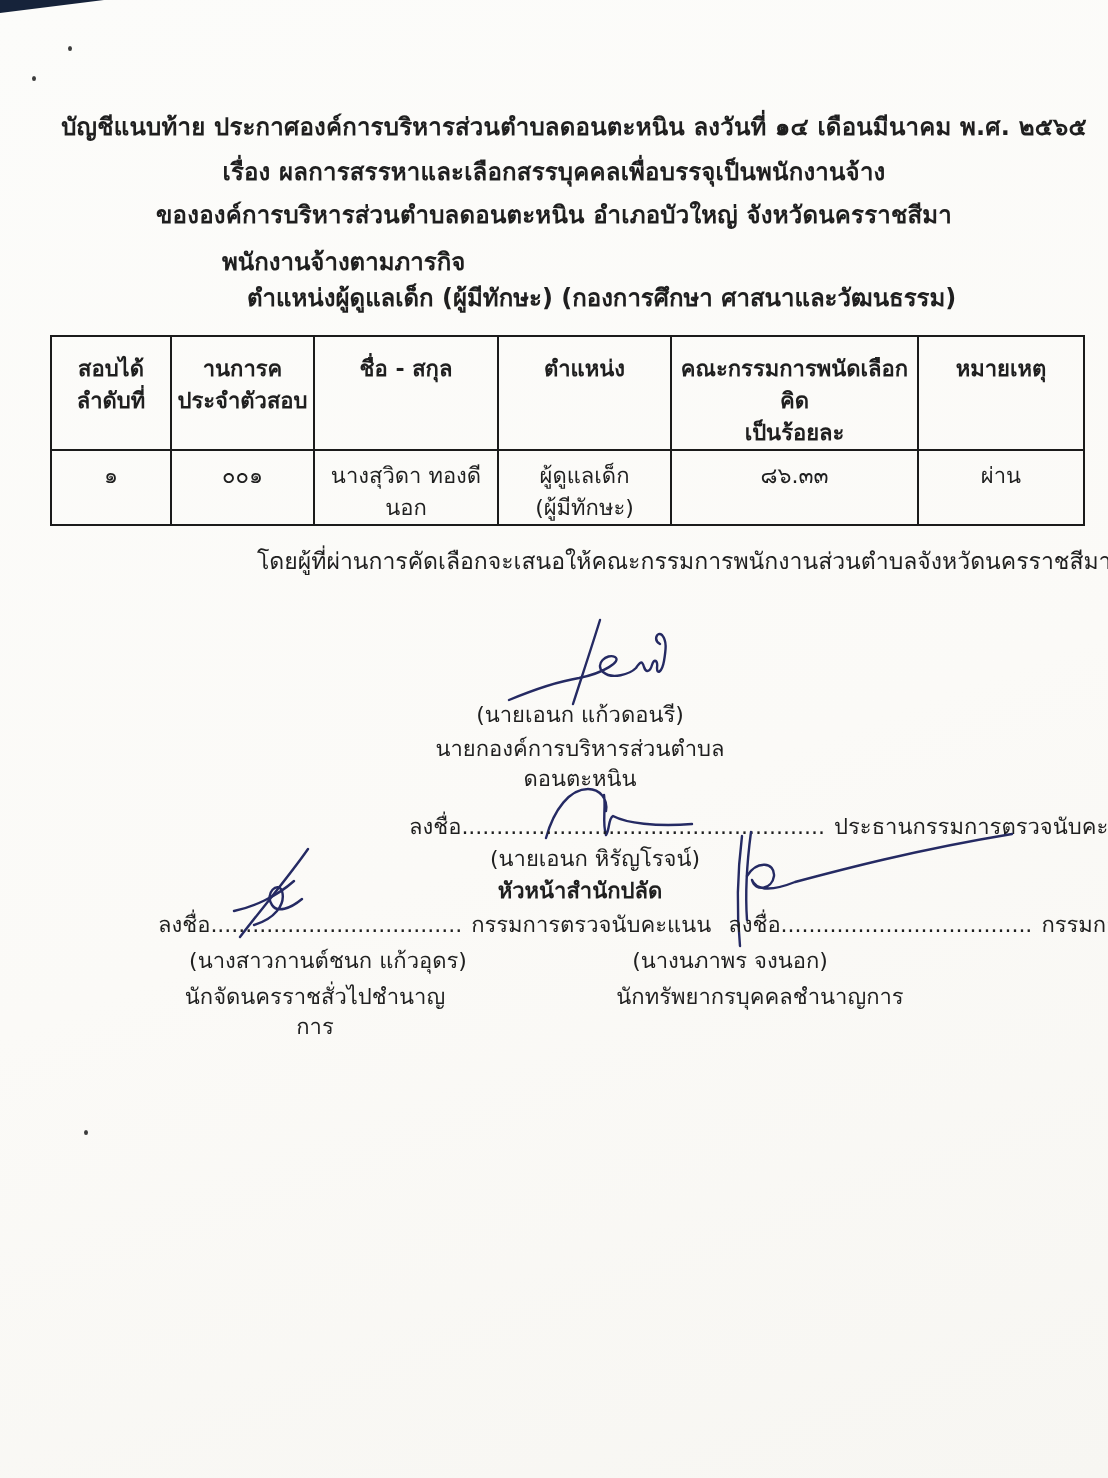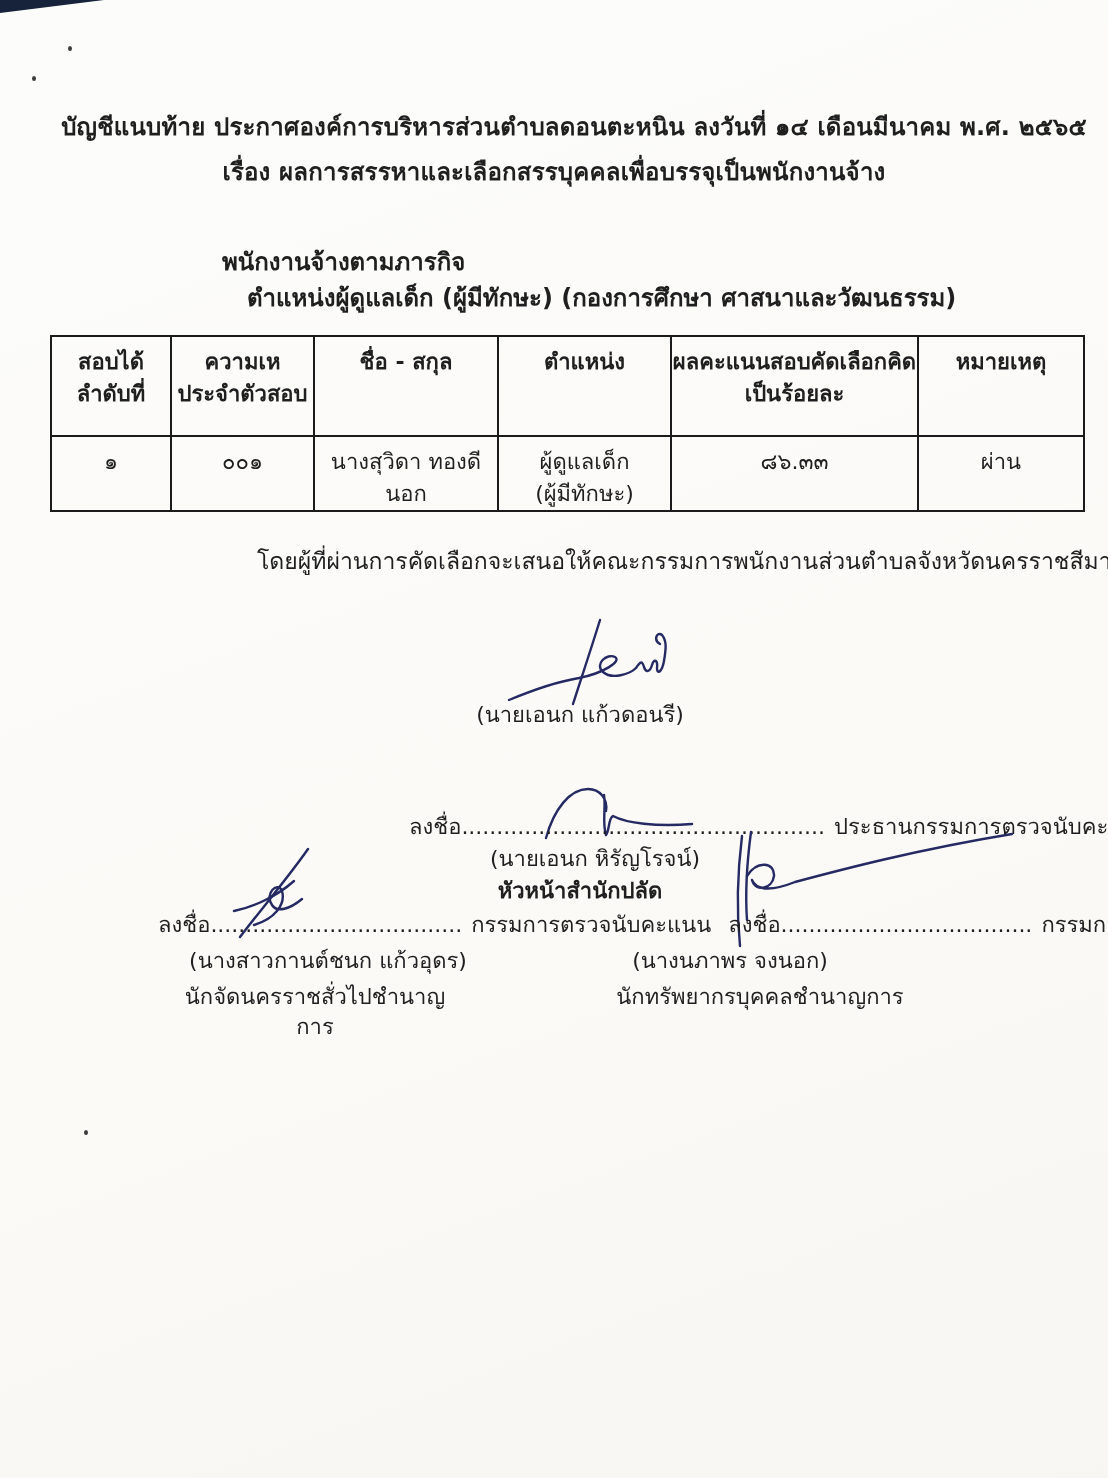--- a/index.html
+++ b/index.html
@@ -15,21 +15,21 @@
   .abs{position:absolute;}
   .nowrap{white-space:nowrap;}
   .center{text-align:center;}
   
   .hline{left:0;width:1108px;text-align:center;font-size:24px;font-weight:600;line-height:34px;letter-spacing:.2px;}
   .section-title{font-size:24px;font-weight:700;text-underline-offset:5px;text-decoration-thickness:2px;}
   .section-subtitle{font-size:24px;font-weight:600;}
   
   table.results{border-collapse:collapse;table-layout:fixed;}
   table.results td{border:2px solid #1b1b1b;vertical-align:top;text-align:center;font-size:22px;font-weight:500;line-height:32px;padding:0;}
-  table.results .hd{padding-top:9px;font-weight:600;}
+  table.results .hd{padding-top:16px;font-weight:600;}
   table.results .bd{padding-top:9px;}
   
   .para{font-size:23px;font-weight:500;line-height:32px;}
   .sigtext{font-size:22px;font-weight:500;line-height:30px;}
   .dots{letter-spacing:0px;font-weight:400;}
   
   svg.sig{overflow:visible;}
   svg.sig path{fill:none;stroke:#252a63;stroke-width:2.4;stroke-linecap:round;stroke-linejoin:round;}
   
   .corner-wedge{left:0;top:0;width:104px;height:13px;background:#16233a;clip-path:polygon(0 0,100% 0,0 100%);}
@@ -40,47 +40,48 @@
 
 <div id="page">
 
   <div class="abs corner-wedge"></div>
   <div class="abs speck" style="left:68px;top:46px;"></div>
   <div class="abs speck" style="left:32px;top:76px;"></div>
   <div class="abs speck" style="left:84px;top:1130px;"></div>
 
   <div class="abs hline" style="top:110px;padding-left:20px;">บัญชีแนบท้าย ประกาศองค์การบริหารส่วนตำบลดอนตะหนิน ลงวันที่ ๑๔ เดือนมีนาคม พ.ศ. ๒๕๖๕</div>
   <div class="abs hline" style="top:155px;">เรื่อง ผลการสรรหาและเลือกสรรบุคคลเพื่อบรรจุเป็นพนักงานจ้าง</div>
+  <div class="abs hline" style="top:198px;">ขององค์การบริหารส่วนตำบลดอนตะหนิน อำเภอบัวใหญ่ จังหวัดนครราชสีมา</div>
 
   <div class="abs section-title nowrap" style="left:222px;top:242px;">พนักงานจ้างตามภารกิจ</div>
   <div class="abs section-subtitle nowrap" style="left:247px;top:278px;">ตำแหน่งผู้ดูแลเด็ก (ผู้มีทักษะ) (กองการศึกษา ศาสนาและวัฒนธรรม)</div>
 
   <table class="results abs" style="left:50px;top:335px;">
     <colgroup>
       <col style="width:120px">
         <col style="width:143px">
         <col style="width:184px">
       <col style="width:173px">
         <col style="width:247px">
         <col style="width:166px">
     </colgroup>
     <tbody>
         <tr style="height:100px;">
       <td class="hd">
         <div>สอบได้</div>
         <div>ลำดับที่</div>
       </td>
       <td class="hd">
-        <div>ความเห</div>
+        <div>านการค</div>
         <div>ประจำตัวสอบ</div>
       </td>
       <td class="hd">ชื่อ - สกุล</td>
       <td class="hd">ตำแหน่ง</td>
       <td class="hd">
-        <div>ผลคะแนนสอบคัดเลือกคิด</div>
+        <div>คณะกรรมการพนัดเลือกคิด</div>
         <div>เป็นร้อยละ</div>
       </td>
       <td class="hd">หมายเหตุ</td>
     </tr>
     <tr style="height:66px;">
       <td class="bd">๑</td>
       <td class="bd">๐๐๑</td>
       <td class="bd">นางสุวิดา ทองดีนอก</td>
       <td class="bd">
         <div>ผู้ดูแลเด็ก</div>
@@ -94,20 +95,21 @@
 
   <div class="abs para nowrap" style="left:257px;top:545px;">
     <span>โดยผู้ที่ผ่านการคัดเลือกจะเสนอให้คณะกรรมการพนักงานส่วนตำบลจังหวัดนครราชสีมา</span>
   </div>
 
   <svg class="sig abs" style="left:503px;top:620px;" width="175" height="88" viewBox="0 0 175 88">
     <path d="M6,80 C30,70 52,62 76,58 C101,53 119,41 112,37 C104,33 91,44 100,52 C109,60 127,54 133,48 C137,42 139,40 141,47 C143,53 147,52 149,45 C151,38 155,40 154,48 C154,55 159,52 161,41 C163,29 164,21 159,15 C154,11 150,20 157,24" stroke="#252a63"></path>
     <path d="M97,0 C89,26 79,56 70,84" stroke="#252a63"></path>
   </svg>
   <div class="abs sigtext center" style="left:440px;top:700px;width:280px;">(นายเอนก แก้วดอนรี)</div>
+  <div class="abs sigtext center" style="left:415px;top:734px;width:330px;">นายกองค์การบริหารส่วนตำบลดอนตะหนิน</div>
 
   <svg class="sig abs" style="left:540px;top:781px;" width="160" height="60" viewBox="0 0 160 60">
     <path d="M6,57 C14,28 30,8 48,8 C60,8 68,18 66,30 M64,14 C66,28 62,42 66,54 C70,48 68,38 73,35 C86,42 116,46 152,43" stroke="#252a63"></path>
   </svg>
   <div class="abs sigtext nowrap" style="left:409px;top:812px;">
     <span>ลงชื่อ</span><span class="dots">....................................................</span><span style="margin-left:9px;">ประธานกรรมการตรวจนับคะแนน</span>
   </div>
   <div class="abs sigtext center" style="left:480px;top:844px;width:230px;">(นายเอนก หิรัญโรจน์)</div>
   <div class="abs sigtext center" style="left:470px;top:876px;width:220px;font-weight:bold;">หัวหน้าสำนักปลัด</div>
 

